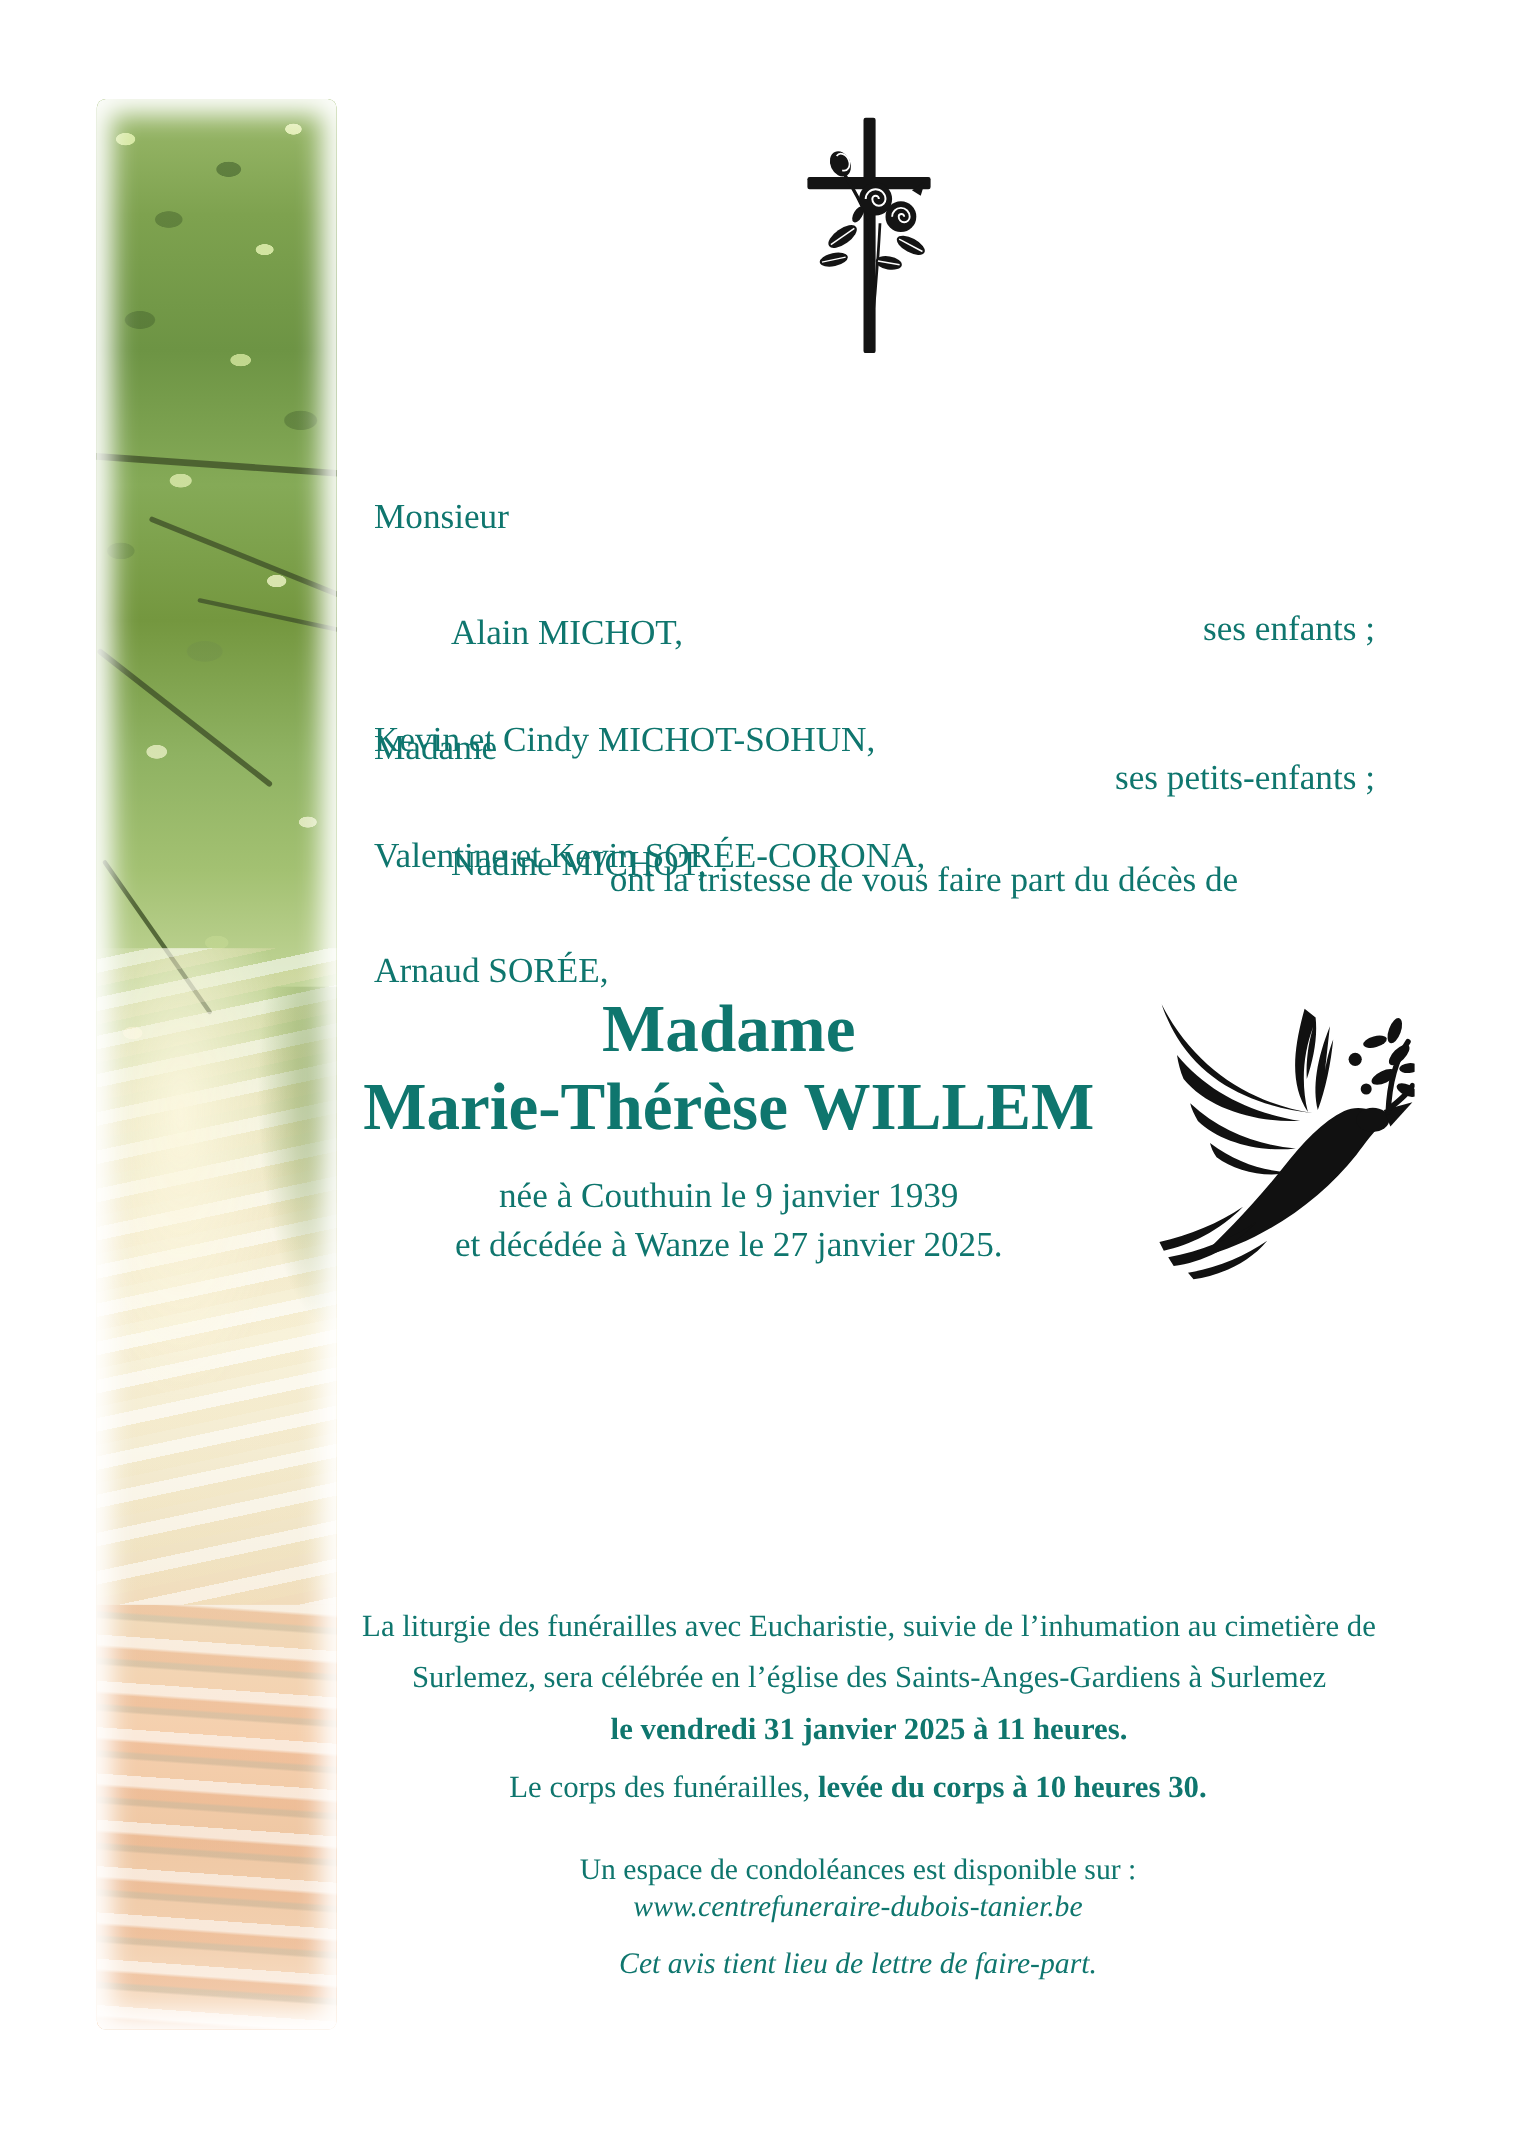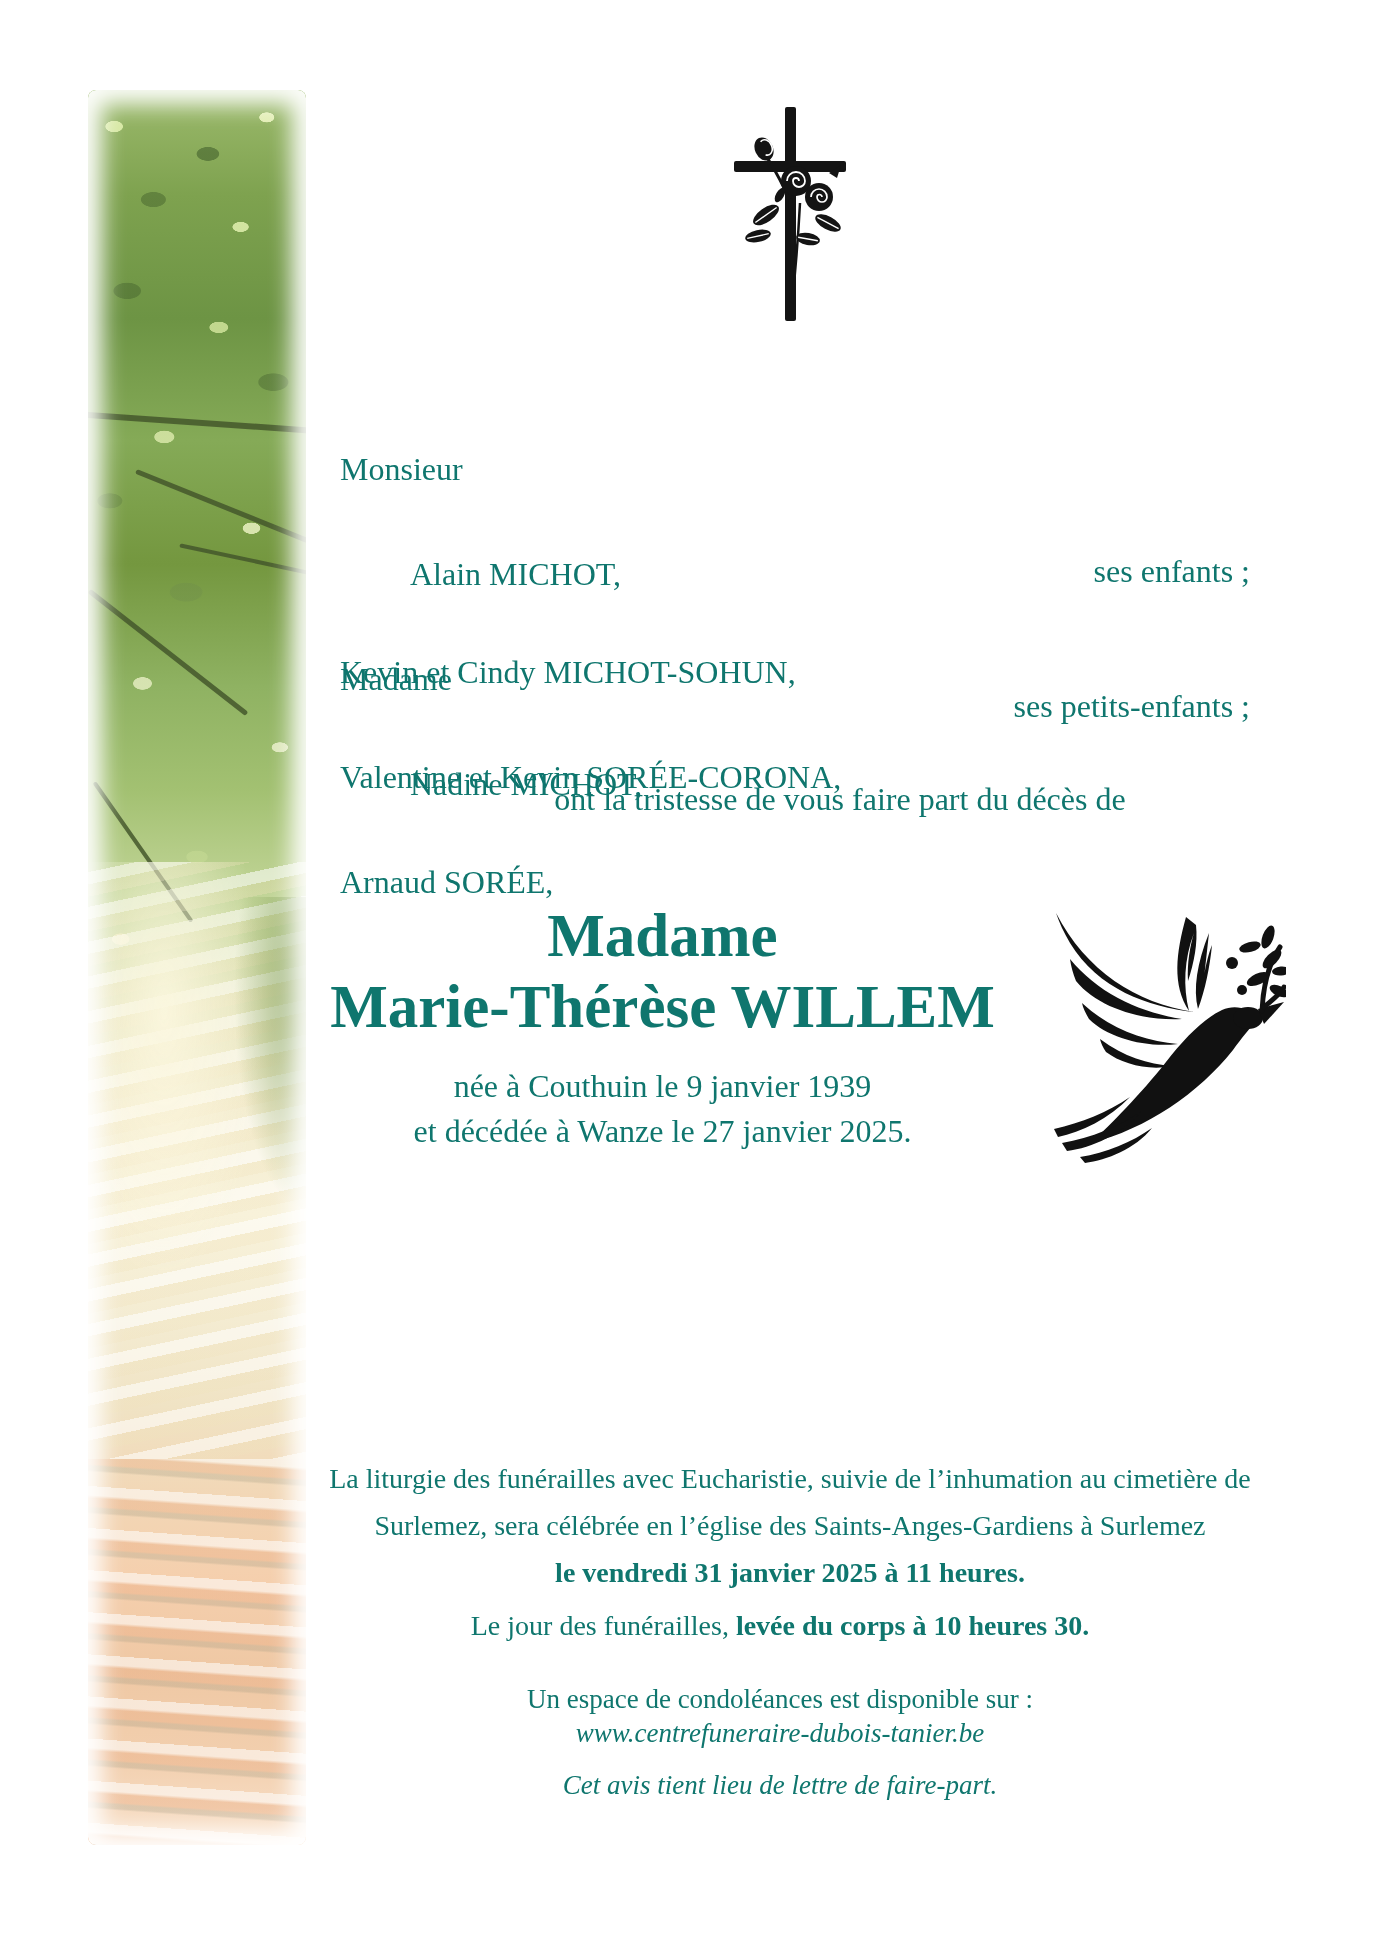--- a/index.html
+++ b/index.html
@@ -226,21 +226,21 @@
   </div>
 
 
   <div class="abs lit" style="left:290px;top:1455px;width:1000px;">
     <div>La liturgie des funérailles avec Eucharistie, suivie de l’inhumation au cimetière de</div>
     <div>Surlemez, sera célébrée en l’église des Saints-Anges-Gardiens à Surlemez</div>
     <div class="boldline">le vendredi 31 janvier 2025 à 11 heures.</div>
   </div>
 
   <div class="abs dep" style="left:300px;top:1610px;width:960px;">
-    <span>Le jour des funérailles, </span><b>levée du corps à 10 heures 30.</b>
+    <span>Le corps des funérailles, </span><b>levée du corps à 10 heures 30.</b>
   </div>
 
   <div class="abs cond" style="left:300px;top:1682px;width:960px;">
     <div>Un espace de condoléances est disponible sur :</div>
     <div class="site">www.centrefuneraire-dubois-tanier.be</div>
   </div>
 
   <div class="abs foot" style="left:300px;top:1770px;width:960px;">Cet avis tient lieu de lettre de faire-part.</div>
 
 </div>

